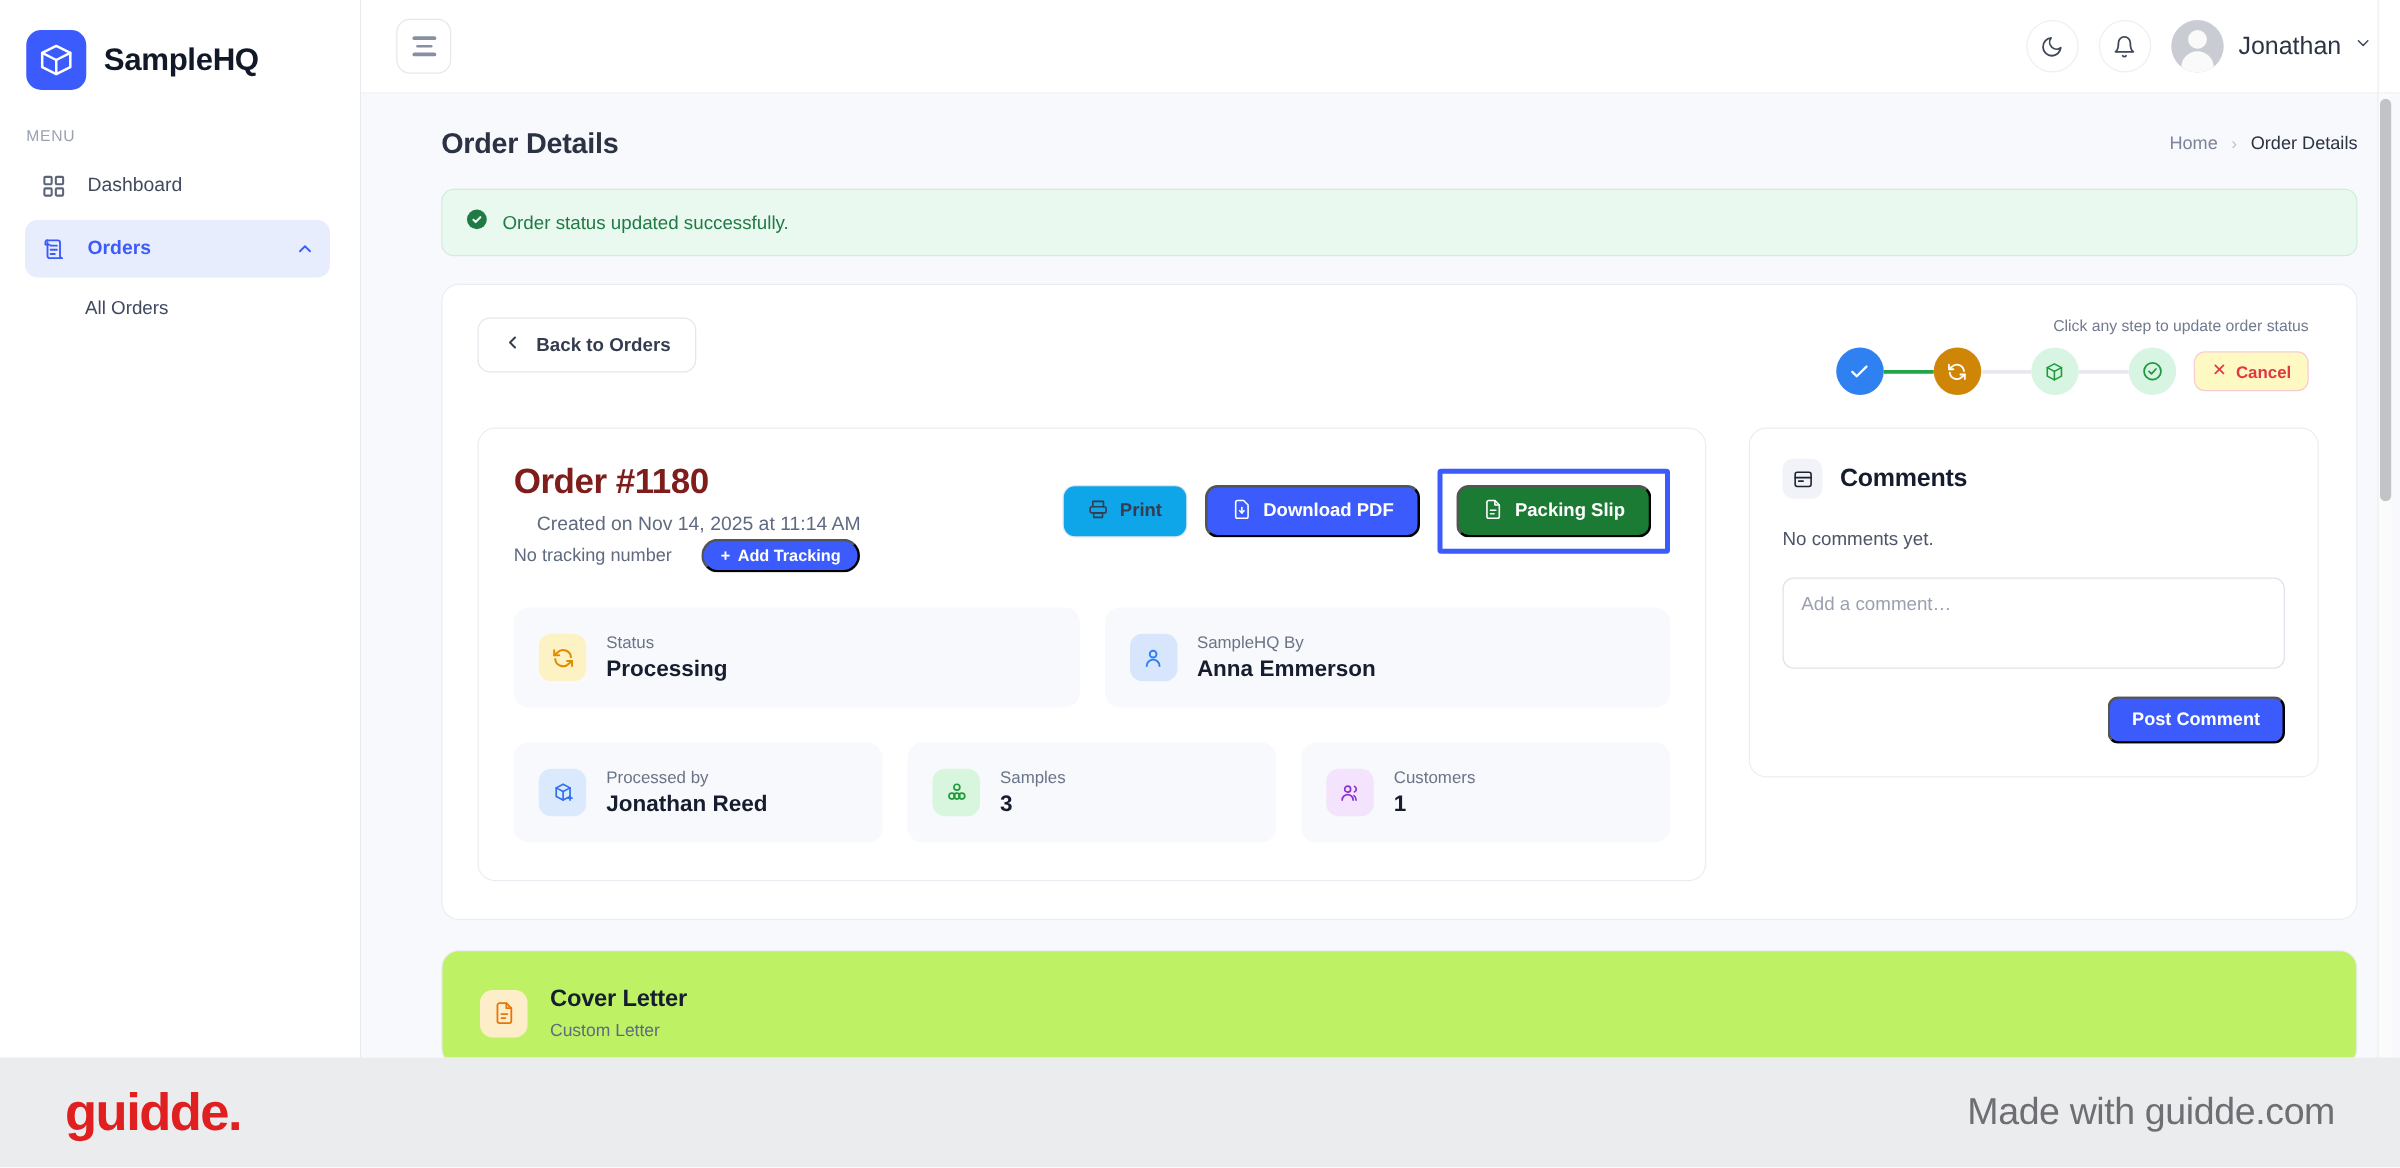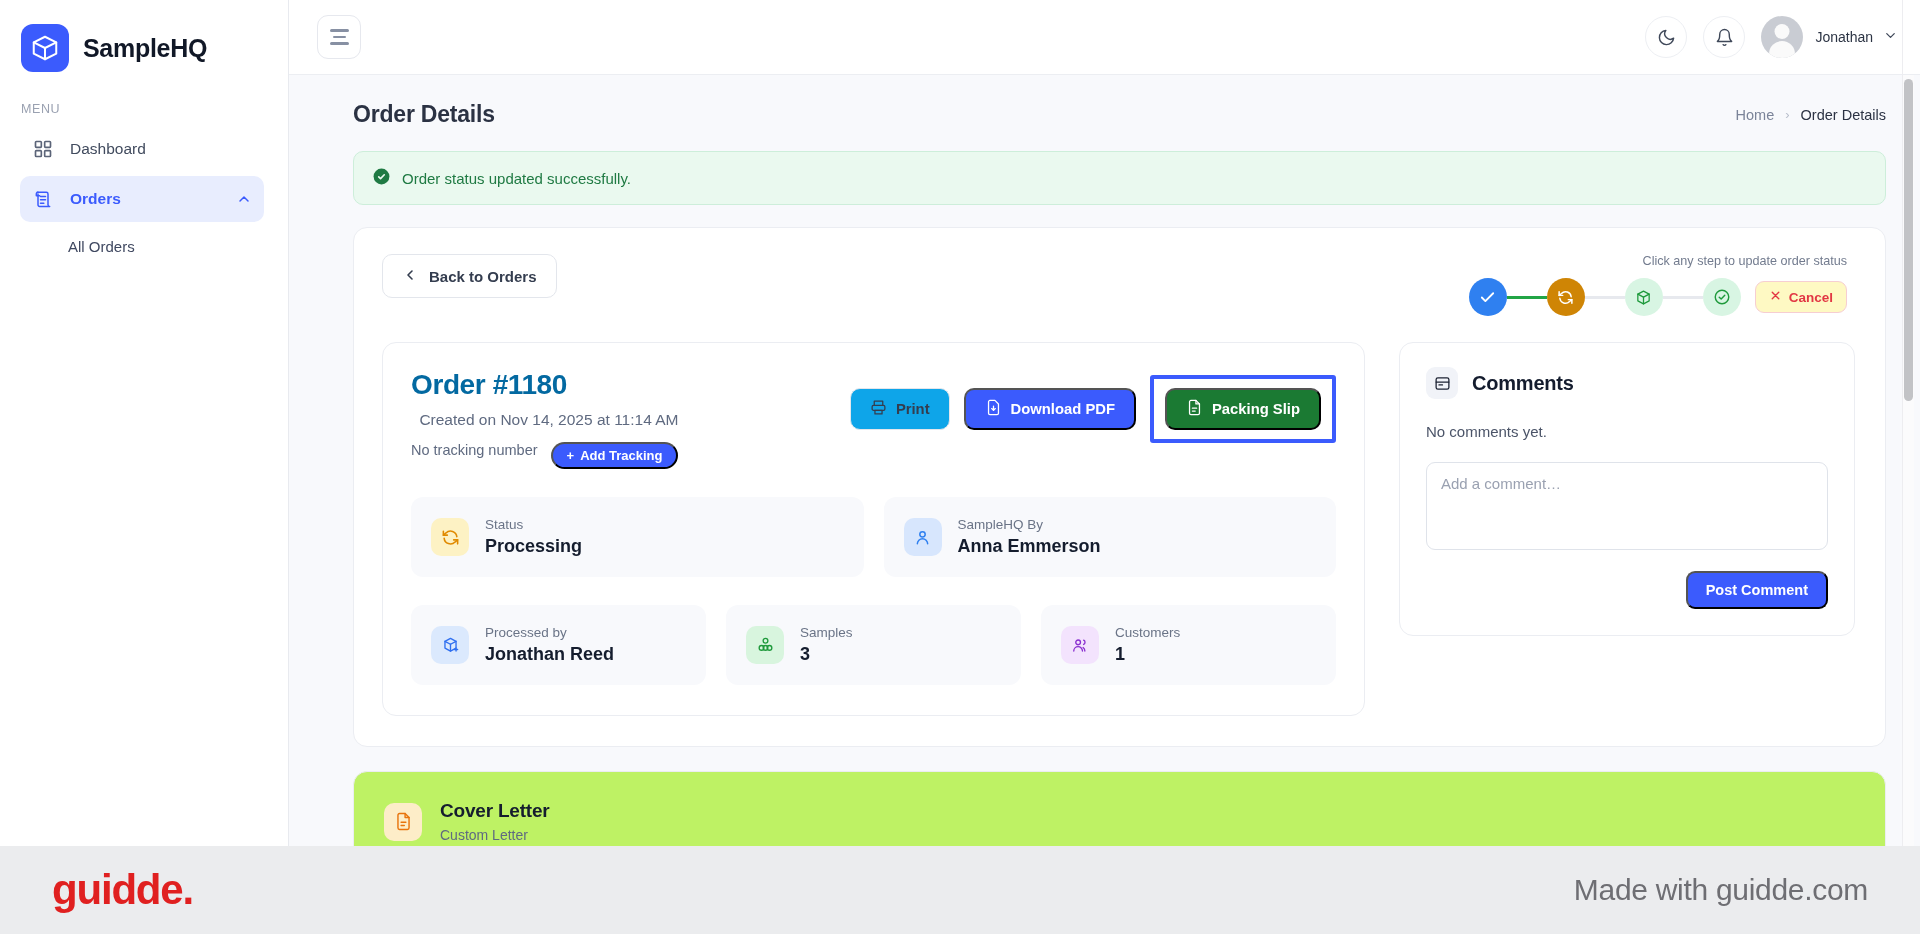--- a/index.html
+++ b/index.html
@@ -69,21 +69,21 @@
     position: relative;
   }
   .avatar::before{
     content:""; position:absolute; left:50%; top:8px; transform:translateX(-50%);
     width:15px; height:15px; border-radius:50%; background:#fafafa;
   }
   .avatar::after{
     content:""; position:absolute; left:50%; top:25px; transform:translateX(-50%);
     width:26px; height:22px; border-radius:13px 13px 0 0; background:#fafafa;
   }
-  .user-name { font-size: 14px; color: #2c3444; font-weight: 500; margin-left: 2px; }
+  .user-name { font-size: 20px; color: #2c3444; font-weight: 500; margin-left: 2px; }
   .user-menu { display:flex; align-items:center; gap: 10px; cursor:pointer; }
 
   
   .main {
     position: absolute; left: 289px; top: 75px; right: 0; bottom: 88px;
     background: #f8f9fc; overflow: hidden;
   }
   .page-head {
     display:flex; align-items:center; padding: 26px 34px 0 64px;
   }
@@ -128,23 +128,23 @@
     height: 32px; padding: 0 13px; border:1px solid #f6ced2; border-radius: 9px;
     background: #fef9c3; color:#e23744; font-size: 13.5px; font-weight: 700; cursor:pointer;
   }
 
   .order-grid { display:flex; gap: 34px; margin-top: 26px; }
   .order-left { flex: 1 1 auto; }
   .order-panel {
     border:1px solid #ebedf2; border-radius: 14px; padding: 26px 28px 30px 28px; background:#fff;
   }
   .order-head { display:flex; align-items:flex-start; }
-  .order-num { font-size: 28px; font-weight: 700; color: #0369a1; letter-spacing: -0.4px; }
+  .order-num { font-size: 28px; font-weight: 700; color: #7f1d1d; letter-spacing: -0.4px; }
   .order-created { font-size: 15.5px; color: #5f6a80; margin-top: 10px; text-align: right; }
-  .tracking-row { display:flex; align-items:flex-start; gap: 13px; margin-top: 13px; }
+  .tracking-row { display:flex; align-items:center; gap: 23px; margin-top: 2px; }
   .tracking-text { font-size: 14.5px; color: #5f6a80; }
   .add-tracking {
     display:flex; align-items:center; gap:6px; height: 27px; padding: 0 14px;
     border-radius: 14px; background:#3b5bfd; color:#fff; font-size: 13px; font-weight:700; cursor:pointer;
   }
   .order-actions { margin-left:auto; display:flex; align-items:center; gap: 0; padding-top: 6px; }
   .btn {
     display:flex; align-items:center; gap: 9px; height: 42px; padding: 0 19px;
     border-radius: 10px; font-size: 14.8px; font-weight: 700; cursor:pointer; white-space:nowrap;
   }
@@ -174,21 +174,21 @@
     border:1px solid #ebedf2; border-radius: 14px; padding: 24px 26px 26px 26px; background:#fff;
   }
   .comments-head { display:flex; align-items:center; gap: 14px; }
   .comments-ico {
     width: 32px; height: 32px; border-radius: 9px; background:#f1f3f8;
     display:flex; align-items:center; justify-content:center;
   }
   .comments-title { font-size: 20px; font-weight:700; color:#141c2e; letter-spacing:-0.2px; }
   .no-comments { margin-top: 24px; font-size: 15px; color: #4b5468; }
   .comment-box {
-    margin-top: 22px; width: 100%; height: 88px; border:1px solid #dfe3ea; border-radius: 9px;
+    margin-top: 22px; width: 100%; height: 73px; border:1px solid #dfe3ea; border-radius: 9px;
     padding: 12px 14px; font-size: 15px; color:#9aa1b1; font-family:"Liberation Sans", sans-serif;
     resize: none; outline: none; background:#fff;
   }
   .comment-box::placeholder { color:#9aa1b1; }
   .post-row { display:flex; justify-content:flex-end; margin-top: 17px; }
   .post-btn {
     height: 38px; padding: 0 18px; border-radius: 9px; background:#3b5bfd; color:#fff;
     font-size: 14.5px; font-weight:700; display:flex; align-items:center; cursor:pointer;
   }
 

